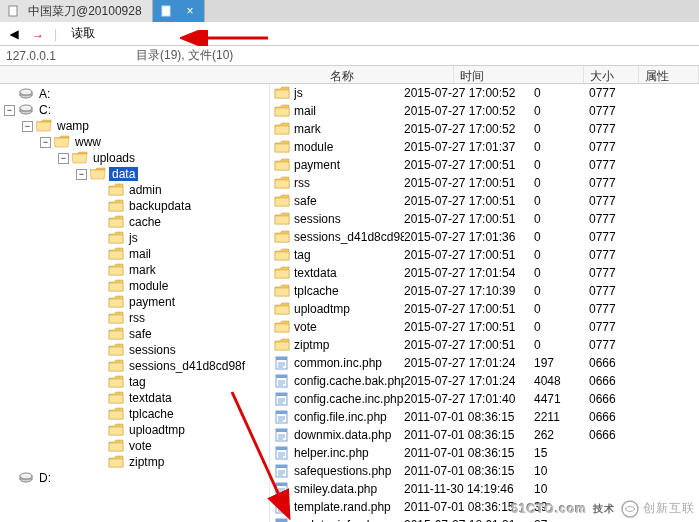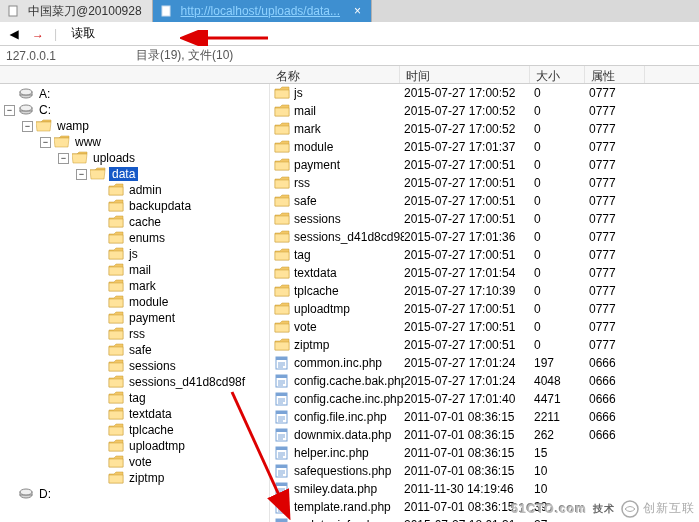--- a/index.html
+++ b/index.html
@@ -25,21 +25,21 @@
   
   .red-arrow1 { position: absolute; left: 180px; top: 30px; width: 90px; height: 16px; pointer-events: none; }
   .red-arrow2 { position: absolute; left: 230px; top: 390px; width: 70px; height: 130px; pointer-events: none; }
 
   
   .info-row { display: flex; align-items: center; height: 20px; padding: 0 6px; border-bottom: 1px solid #cfcfcf; color: #555; }
   .info-host { flex: 0 0 130px; }
   .info-stats { }
 
   
-  .list-header { display: flex; height: 18px; border-bottom: 1px solid #cfcfcf; background: #f7f7f7; }
+  .list-header { display: flex; height: 18px; border-bottom: 1px solid #cfcfcf; background: #f7f7f7; justify-content: flex-end; }
   .list-header .col { padding: 2px 6px; border-right: 1px solid #e3e3e3; color: #333; }
   .col-name { flex: 0 0 130px; }
   .col-time { flex: 0 0 130px; }
   .col-size { flex: 0 0 55px; }
   .col-attr { flex: 0 0 60px; }
 
   
   .main { display: flex; height: calc(522px - 22px - 24px - 20px - 18px); }
 
   
@@ -78,21 +78,20 @@
         </svg>
     </span>
     <span>中国菜刀@20100928</span>
   </div>
   <div class="tab active">
     <span class="fav">
       <svg width="14" height="14">
           <rect x="3" y="2" width="8" height="10" fill="#fff" stroke="#cde"></rect>
         </svg>
     </span>
-    <span class="url">http://localhost/uploads/data...</span>
     <span class="close">×</span>
   </div>
 </div>
 
 <div class="addr-bar">
   <span class="addr-arrow">◀</span>
   <span class="addr-go">→</span>
   <span style="color:#ccc">|</span>
   <span class="addr-read">读取</span>
 </div>
@@ -196,30 +195,20 @@
       </div>
       <div class="tree-node" style="padding-left: 94px;">
         <span class="toggle empty"></span>
         <span class="icon">
           <svg width="16" height="14">
             <polygon points="1,3 6,3 8,1 15,1 15,12 1,12" fill="#f2c768" stroke="#c99a2e" stroke-width="0.5"></polygon>
             <rect x="1" y="4" width="14" height="8" fill="#ffe39b" stroke="#c99a2e" stroke-width="0.5"></rect>
           </svg>
         </span>
         <span class="label">cache</span>
-      </div>
-      <div class="tree-node" style="padding-left: 94px;">
-        <span class="toggle empty"></span>
-        <span class="icon">
-          <svg width="16" height="14">
-            <polygon points="1,3 6,3 8,1 15,1 15,12 1,12" fill="#f2c768" stroke="#c99a2e" stroke-width="0.5"></polygon>
-            <rect x="1" y="4" width="14" height="8" fill="#ffe39b" stroke="#c99a2e" stroke-width="0.5"></rect>
-          </svg>
-        </span>
-        <span class="label">enums</span>
       </div>
       <div class="tree-node" style="padding-left: 94px;">
         <span class="toggle empty"></span>
         <span class="icon">
           <svg width="16" height="14">
             <polygon points="1,3 6,3 8,1 15,1 15,12 1,12" fill="#f2c768" stroke="#c99a2e" stroke-width="0.5"></polygon>
             <rect x="1" y="4" width="14" height="8" fill="#ffe39b" stroke="#c99a2e" stroke-width="0.5"></rect>
           </svg>
         </span>
         <span class="label">js</span>

